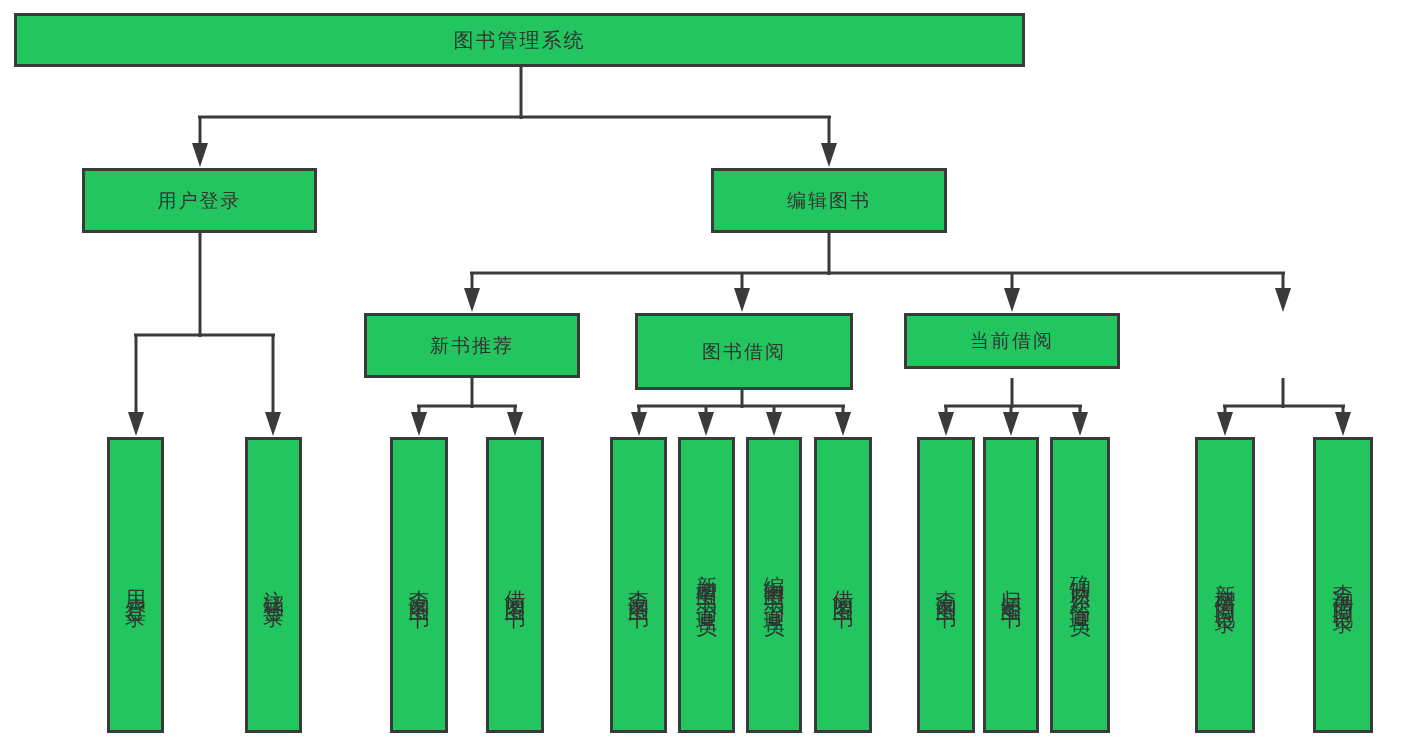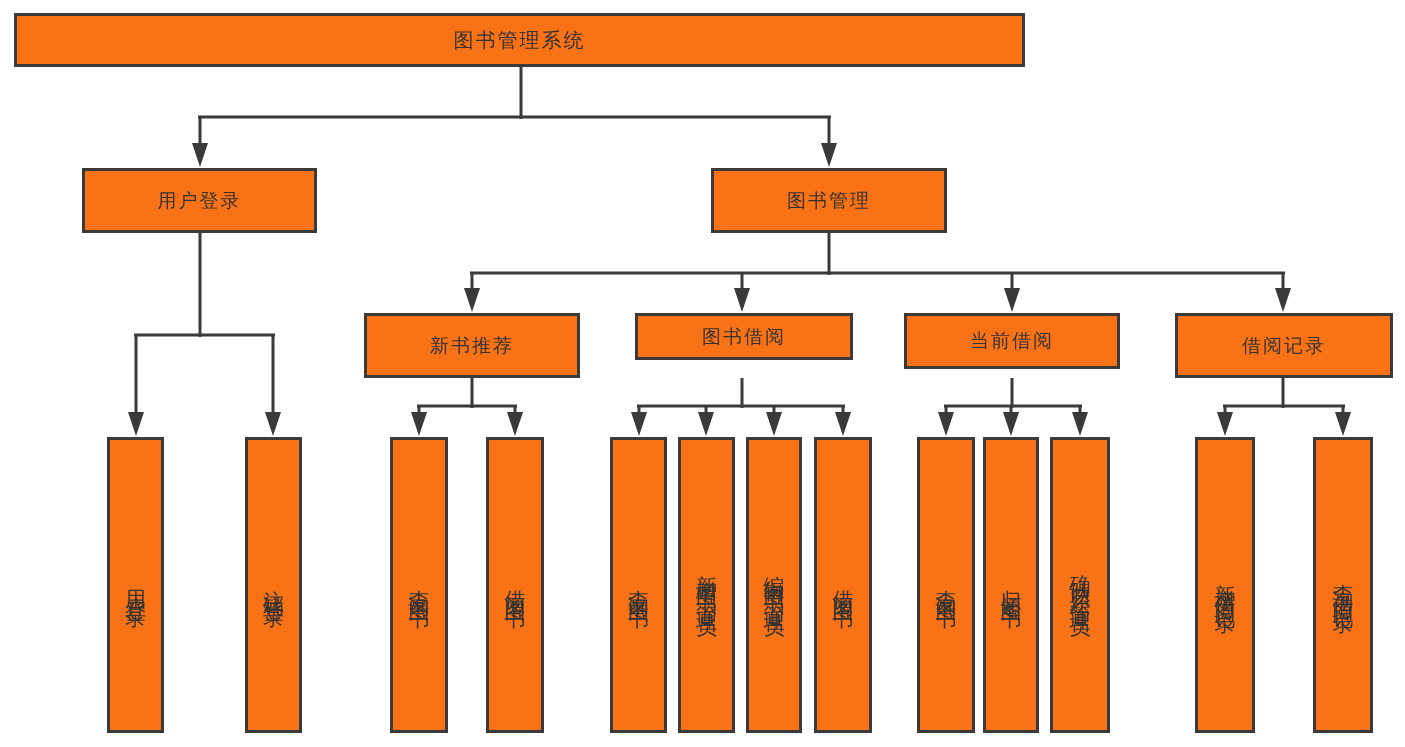--- a/index.html
+++ b/index.html
@@ -2,21 +2,21 @@
 <html style="--line: #3a3a3a; --text: #333333; --wm: #b9bdc3;"><head>
 <meta charset="utf-8">
 <style>
   html,body{margin:0;padding:0;background:#ffffff;}
   .canvas{
     position:relative;width:1405px;height:747px;background:#ffffff;
     font-family:"Liberation Sans",sans-serif;overflow:hidden;
   }
   #connector-svg{position:absolute;left:0;top:0;}
   .box{
-    position:absolute;box-sizing:border-box;background:#f97316;
+    position:absolute;box-sizing:border-box;background:#22c55e;
     border:3px solid var(--line,#3a3a3a);
     display:flex;align-items:center;justify-content:center;
     color:var(--text,#333333);
   }
   .hbox{font-size:19px;letter-spacing:2px;white-space:nowrap;}
   .rootbox{font-size:20px;}
   .vbox{font-size:21px;}
   .vtext{
     writing-mode:vertical-rl;text-orientation:mixed;
     letter-spacing:6px;line-height:1.05;
@@ -88,34 +88,31 @@
     </svg>
 
   <div class="box hbox rootbox" style="left:14px;top:13px;width:1011px;height:54px;">
     <span>图书管理系统</span>
   </div>
 
   <div class="box hbox" style="left:82px;top:168px;width:235px;height:65px;">
     <span>用户登录</span>
   </div>
   <div class="box hbox" style="left:711px;top:168px;width:236px;height:65px;">
-    <span>图书管理</span>
+    <span>编辑图书</span>
   </div>
 
   <div class="box hbox" style="left:364px;top:313px;width:216px;height:65px;">
     <span>新书推荐</span>
   </div>
-  <div class="box hbox" style="left:635px;top:313px;width:218px;height:47px;">
+  <div class="box hbox" style="left:635px;top:313px;width:218px;height:77px;">
     <span>图书借阅</span>
   </div>
   <div class="box hbox" style="left:904px;top:313px;width:216px;height:56px;">
     <span>当前借阅</span>
-  </div>
-  <div class="box hbox" style="left:1175px;top:313px;width:218px;height:65px;">
-    <span>借阅记录</span>
   </div>
 
   <div class="box vbox" style="left:107px;top:437px;width:57px;height:296px;">
     <span class="vtext">用户登录</span>
   </div>
   <div class="box vbox" style="left:245px;top:437px;width:57px;height:296px;">
     <span class="vtext">注销登录</span>
   </div>
 
   <div class="box vbox" style="left:390px;top:437px;width:58px;height:296px;">

